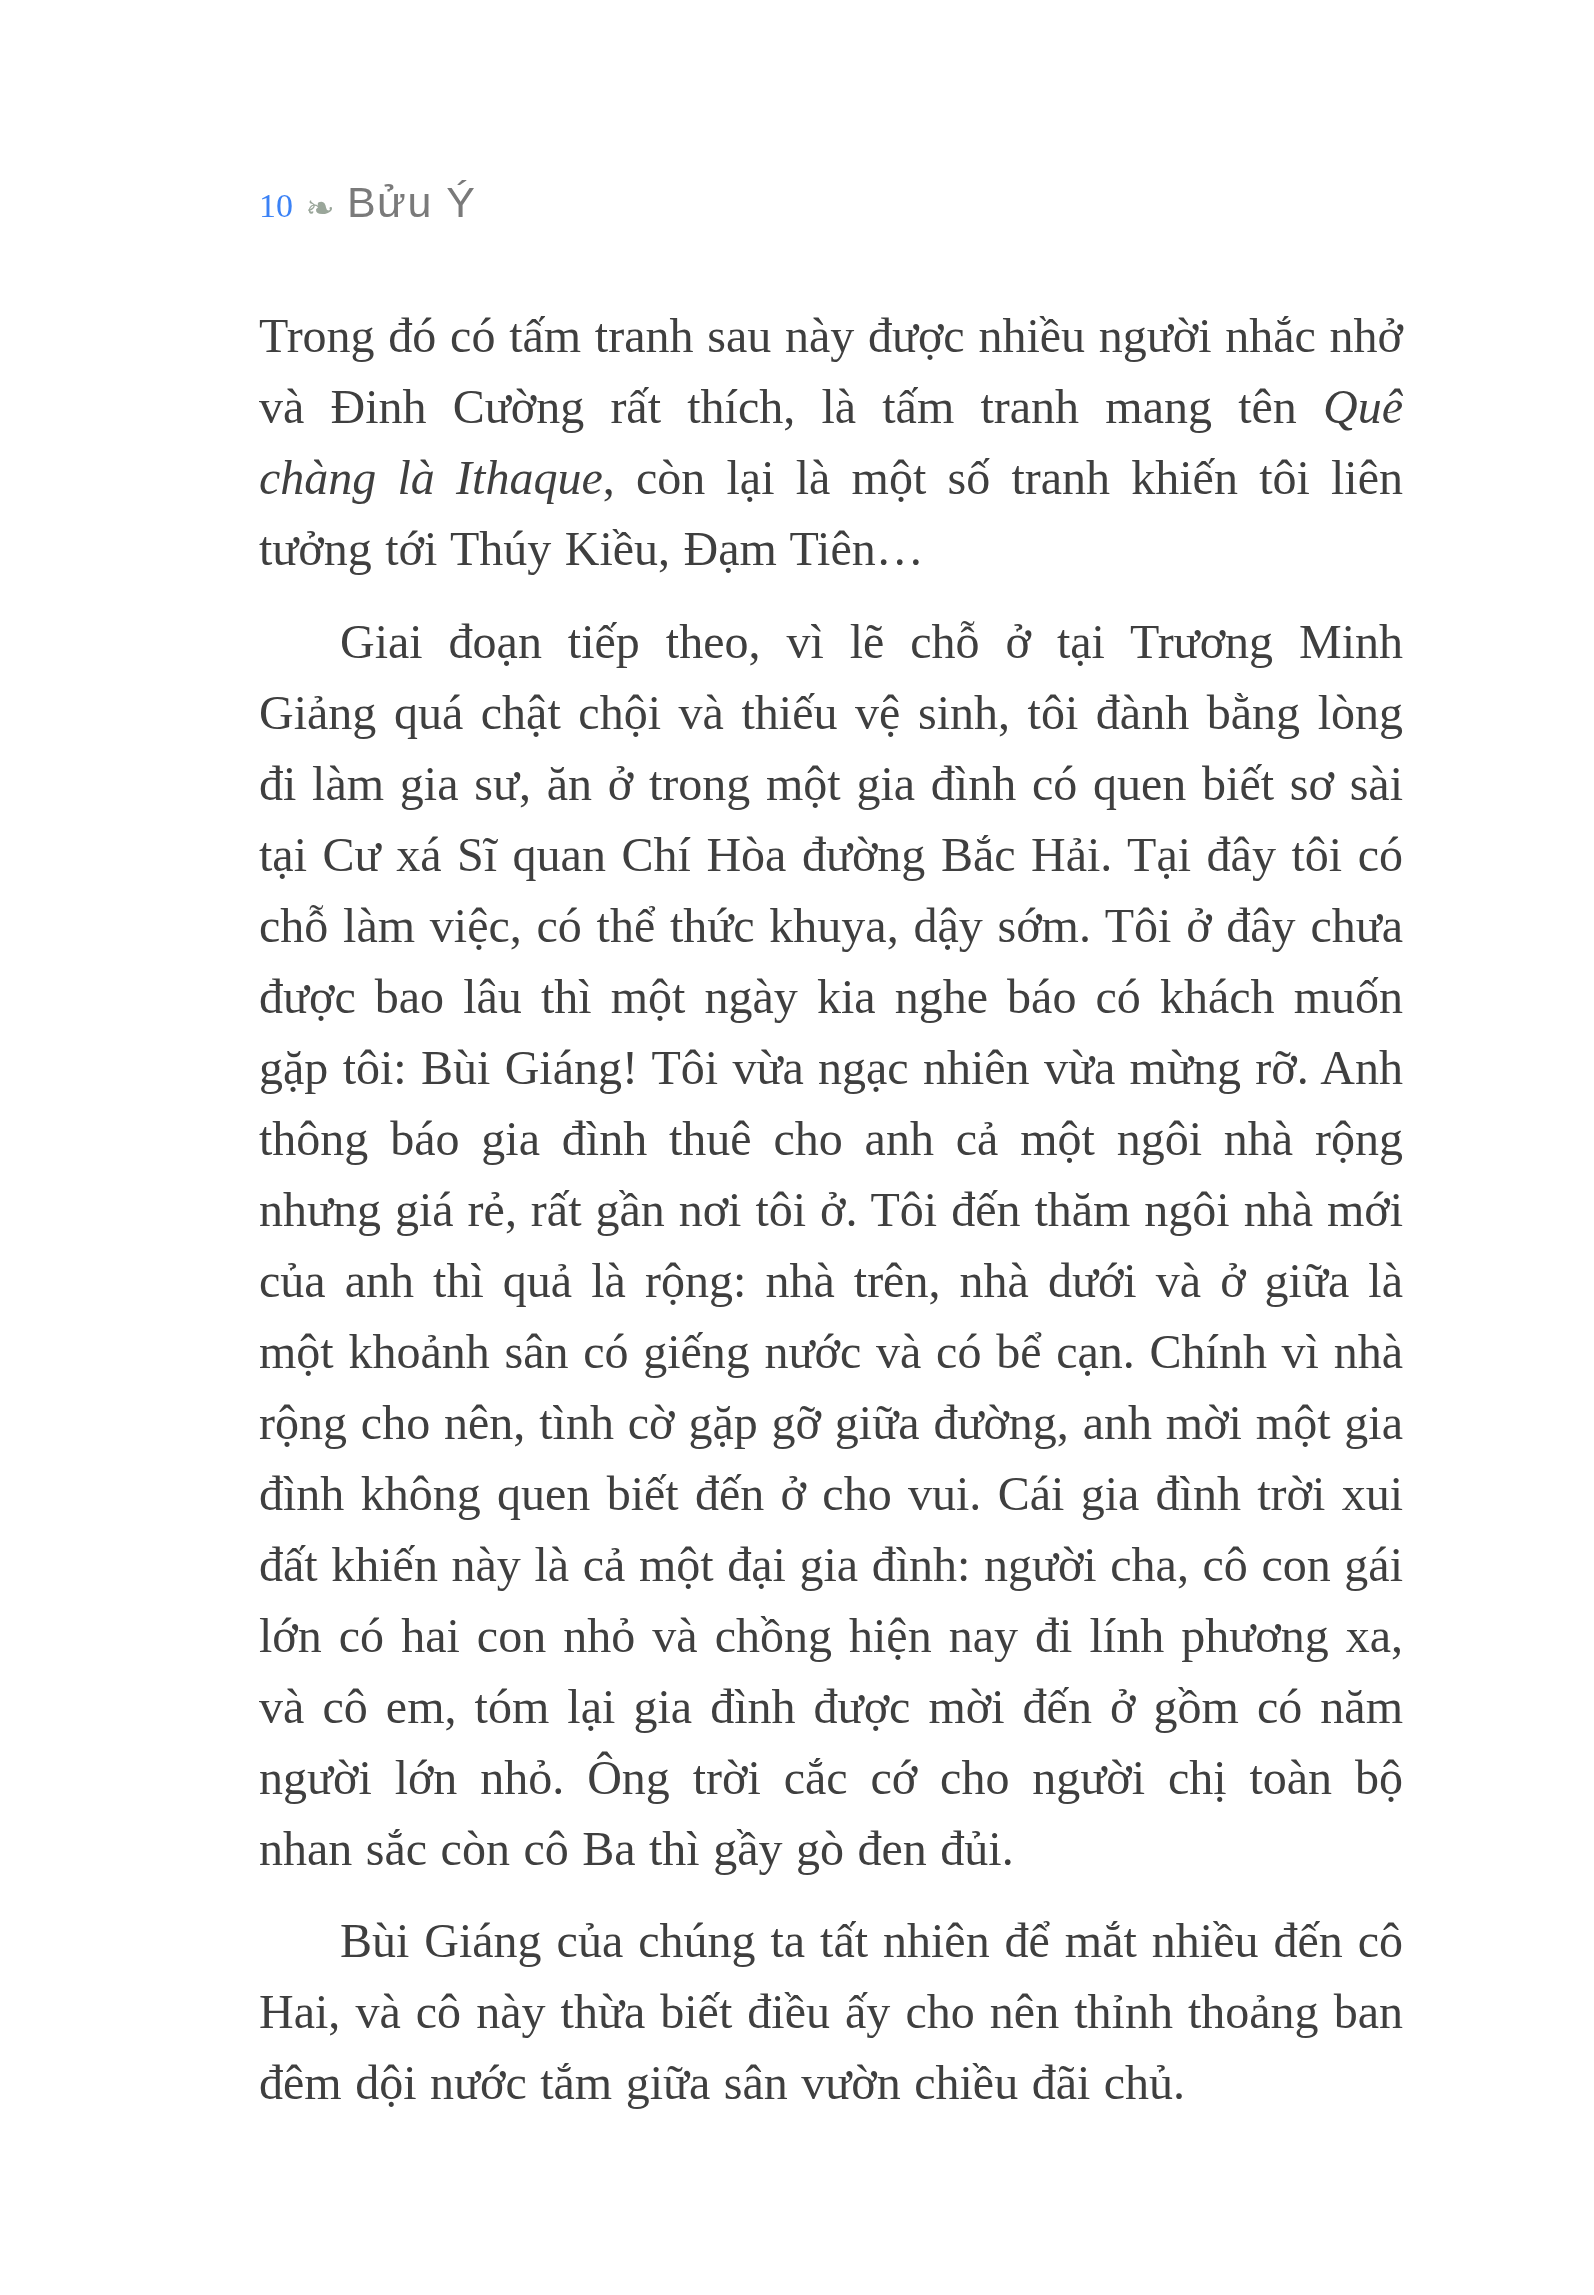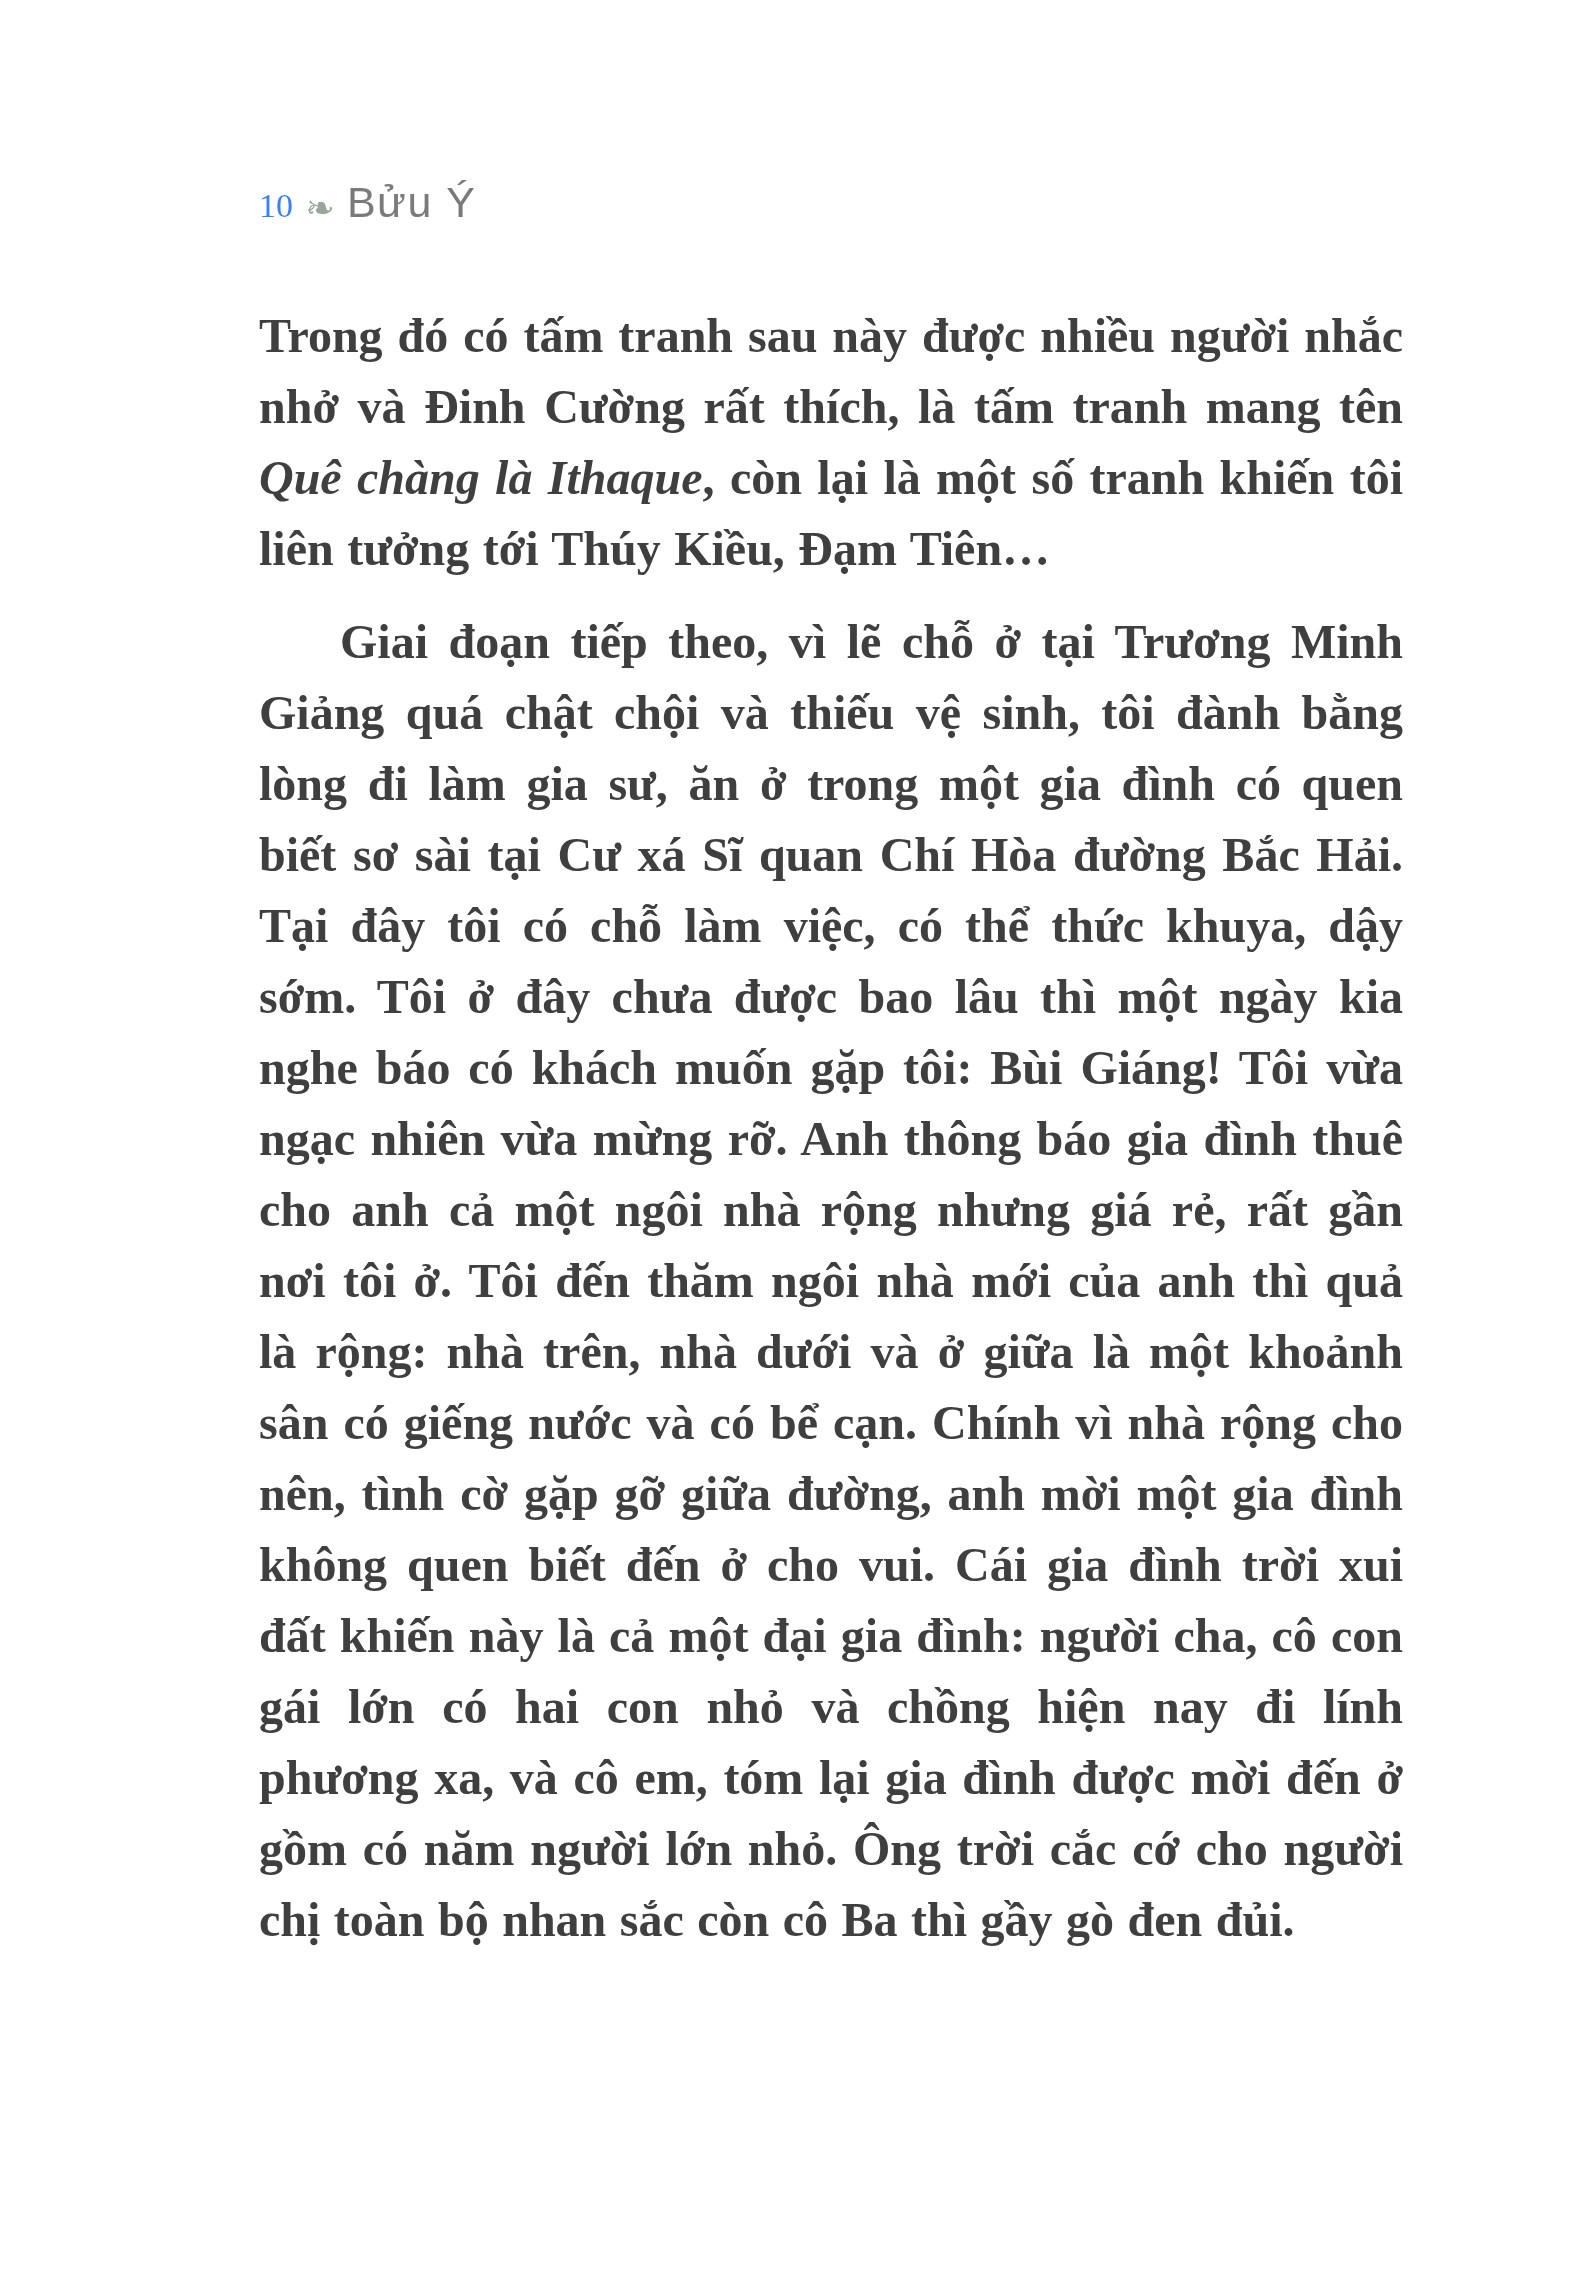--- a/index.html
+++ b/index.html
@@ -40,21 +40,20 @@
     font-family: "Liberation Sans", "DejaVu Sans", sans-serif;
     font-size: 43px;
     letter-spacing: 1.5px;
     color: #7a7a7a;
   }
   main.page-body {
     position: absolute;
     top: 300px;
     left: 259px;
     width: 1144px;
-    font-weight: bold;
   }
   p.para {
     margin: 0 0 21.5px 0;
     font-size: 48px;
     line-height: 71px;
     text-align: justify;
     text-justify: inter-word;
     color: #3f3f3f;
     word-spacing: 1.5px;
   }
@@ -67,14 +66,15 @@
 
 <header class="page-header">
   <span class="page-number">10</span>
   <span class="fleuron">❧</span>
   <span class="running-head">Bửu Ý</span>
 </header>
 
 <main class="page-body">
     <p class="para"><span>Trong đó có tấm tranh sau này được nhiều người nhắc nhở và Đinh Cường rất thích, là tấm tranh mang tên </span><em>Quê chàng là Ithaque</em><span>, còn lại là một số tranh khiến tôi liên tưởng tới Thúy Kiều, Đạm Tiên…</span></p>
     <p class="para indent"><span>Giai đoạn tiếp theo, vì lẽ chỗ ở tại Trương Minh Giảng quá chật chội và thiếu vệ sinh, tôi đành bằng lòng đi làm gia sư, ăn ở trong một gia đình có quen biết sơ sài tại Cư xá Sĩ quan Chí Hòa đường Bắc Hải. Tại đây tôi có chỗ làm việc, có thể thức khuya, dậy sớm. Tôi ở đây chưa được bao lâu thì một ngày kia nghe báo có khách muốn gặp tôi: Bùi Giáng! Tôi vừa ngạc nhiên vừa mừng rỡ. Anh thông báo gia đình thuê cho anh cả một ngôi nhà rộng nhưng giá rẻ, rất gần nơi tôi ở. Tôi đến thăm ngôi nhà mới của anh thì quả là rộng: nhà trên, nhà dưới và ở giữa là một khoảnh sân có giếng nước và có bể cạn. Chính vì nhà rộng cho nên, tình cờ gặp gỡ giữa đường, anh mời một gia đình không quen biết đến ở cho vui. Cái gia đình trời xui đất khiến này là cả một đại gia đình: người cha, cô con gái lớn có hai con nhỏ và chồng hiện nay đi lính phương xa, và cô em, tóm lại gia đình được mời đến ở gồm có năm người lớn nhỏ. Ông trời cắc cớ cho người chị toàn bộ nhan sắc còn cô Ba thì gầy gò đen đủi.</span></p>
+    <p class="para indent"><span>Bùi Giáng của chúng ta tất nhiên để mắt nhiều đến cô Hai, và cô này thừa biết điều ấy cho nên thỉnh thoảng ban đêm dội nước tắm giữa sân vườn chiều đãi chủ.</span></p>
   </main>
 
 
 </body></html>

